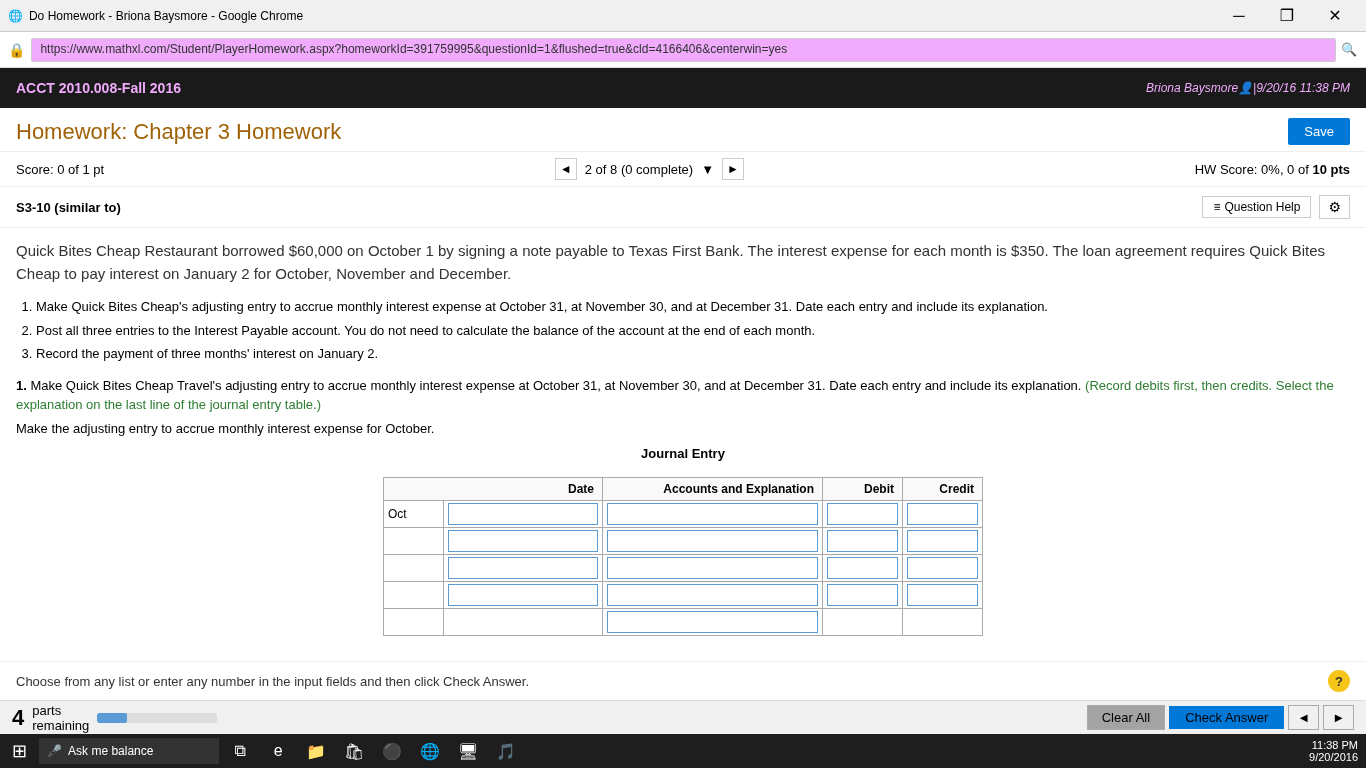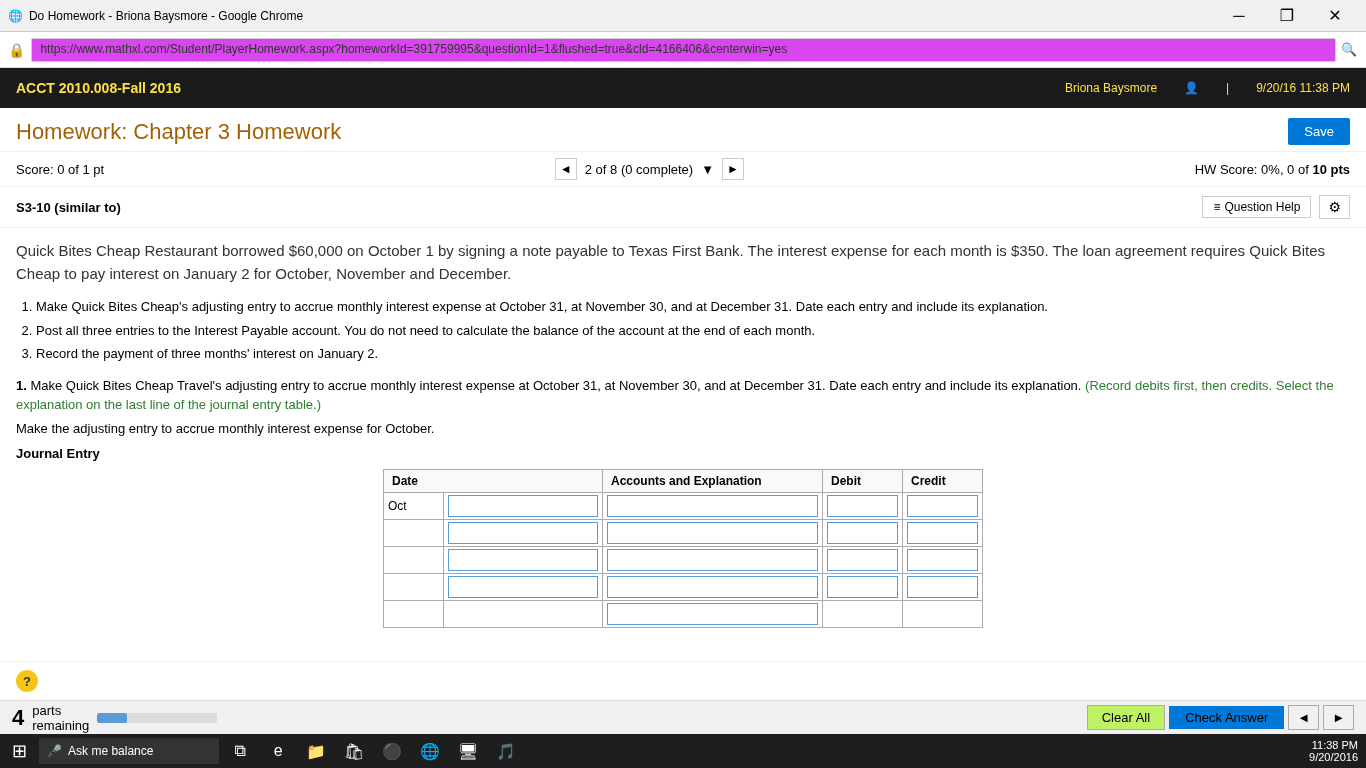--- a/index.html
+++ b/index.html
@@ -28,42 +28,42 @@
       background: #fff;
       height: 36px;
       display: flex;
       align-items: center;
       padding: 0 8px;
       border-bottom: 1px solid #ddd;
       gap: 6px;
     }
     .address-bar-url {
       flex: 1;
-      background: #d946ef;
+      background: #f0abfc;
       border: 1px solid #ccc;
       border-radius: 2px;
       padding: 3px 8px;
       font-size: 12px;
       color: #333;
       height: 24px;
     }
     .lock-icon { color: #4CAF50; font-size: 14px; }
 
     
     .app-header {
       background: #1a1a1a;
-      color: #fde047;
+      color: #f0abfc;
       height: 40px;
       display: flex;
       align-items: center;
       justify-content: space-between;
       padding: 0 16px;
     }
     .app-header-title { font-size: 14px; font-weight: bold; }
-    .app-header-right { display: flex; align-items: center; gap: 27px; font-size: 12px; }
+    .app-header-right { display: flex; align-items: center; gap: 0; font-size: 12px; font-style: italic; }
 
     
     .page-header {
       display: flex;
       align-items: center;
       justify-content: space-between;
       padding: 10px 16px 6px;
       border-bottom: 1px solid #eee;
     }
     .page-title { font-size: 22px; font-weight: normal; color: #a16207; }
@@ -119,28 +119,28 @@
     .instructions ol { padding-left: 20px; margin: 8px 0; }
     .instructions ol li { margin-bottom: 4px; font-size: 13px; line-height: 1.5; }
 
     .part-instruction { font-size: 13px; margin: 12px 0 6px; line-height: 1.5; }
     .green-text { color: #2e7d32; }
 
     .sub-instruction { font-size: 13px; margin-bottom: 10px; }
 
     
     .journal-section { margin: 10px 0; }
-    .journal-title { text-align: left; font-size: 13px; font-weight: bold; margin-bottom: 8px; }
+    .journal-title { text-align: center; font-size: 13px; font-weight: bold; margin-bottom: 16px; }
     .journal-table { border-collapse: collapse; width: 600px; margin: 0 auto; }
     .journal-table th {
       border: 1px solid #aaa;
       padding: 4px 8px;
       font-size: 12px;
       background: #f9f9f9;
-      text-align: left;
+      text-align: right;
     }
     .journal-table td {
       border: 1px solid #aaa;
       padding: 2px 4px;
       font-size: 12px;
     }
     .journal-table input[type="text"] {
       border: 1px solid #5b9bd5;
       width: 100%;
       height: 22px;
@@ -189,21 +189,21 @@
       align-items: center;
       padding: 0 12px;
       justify-content: space-between;
     }
     .parts-info { display: flex; align-items: center; gap: 8px; font-size: 13px; }
     .parts-label-bold { font-weight: bold; font-size: 22px; line-height: 1; }
     .progress-bar-container { width: 120px; height: 10px; background: #ddd; border-radius: 2px; overflow: hidden; }
     .progress-bar-fill { height: 100%; background: #5b9bd5; border-radius: 2px; }
     .bottom-right { display: flex; align-items: center; gap: 4px; }
     .clear-all-btn {
-      background: #bef264; border: 1px solid #aaa; padding: 4px 14px;
+      background: #a3a3a3; border: 1px solid #aaa; padding: 4px 14px;
       font-size: 13px; cursor: pointer;
     }
     .check-answer-btn {
       background: #0078d7; color: #000000; border: none; padding: 4px 16px;
       font-size: 13px; cursor: pointer;
     }
     .nav-arrow-btn {
       background: #f0f0f0; border: 1px solid #aaa; padding: 4px 8px;
       font-size: 13px; cursor: pointer;
     }
@@ -382,20 +382,21 @@
           <td class="acct-cell"><input type="text" style=""></td>
           <td class="debit-cell"></td>
           <td class="credit-cell"></td>
         </tr>
       </tbody>
     </table>
   </div>
 </div>
 
 <div class="bottom-instruction">
+  <span>Choose from any list or enter any number in the input fields and then click Check Answer.</span>
   <button class="help-circle">?</button>
 </div>
 
 <div class="bottom-bar">
   <div class="parts-info">
     <span class="parts-label-bold">4</span>
     <div>
       <div>parts</div>
       <div>remaining</div>
     </div>

